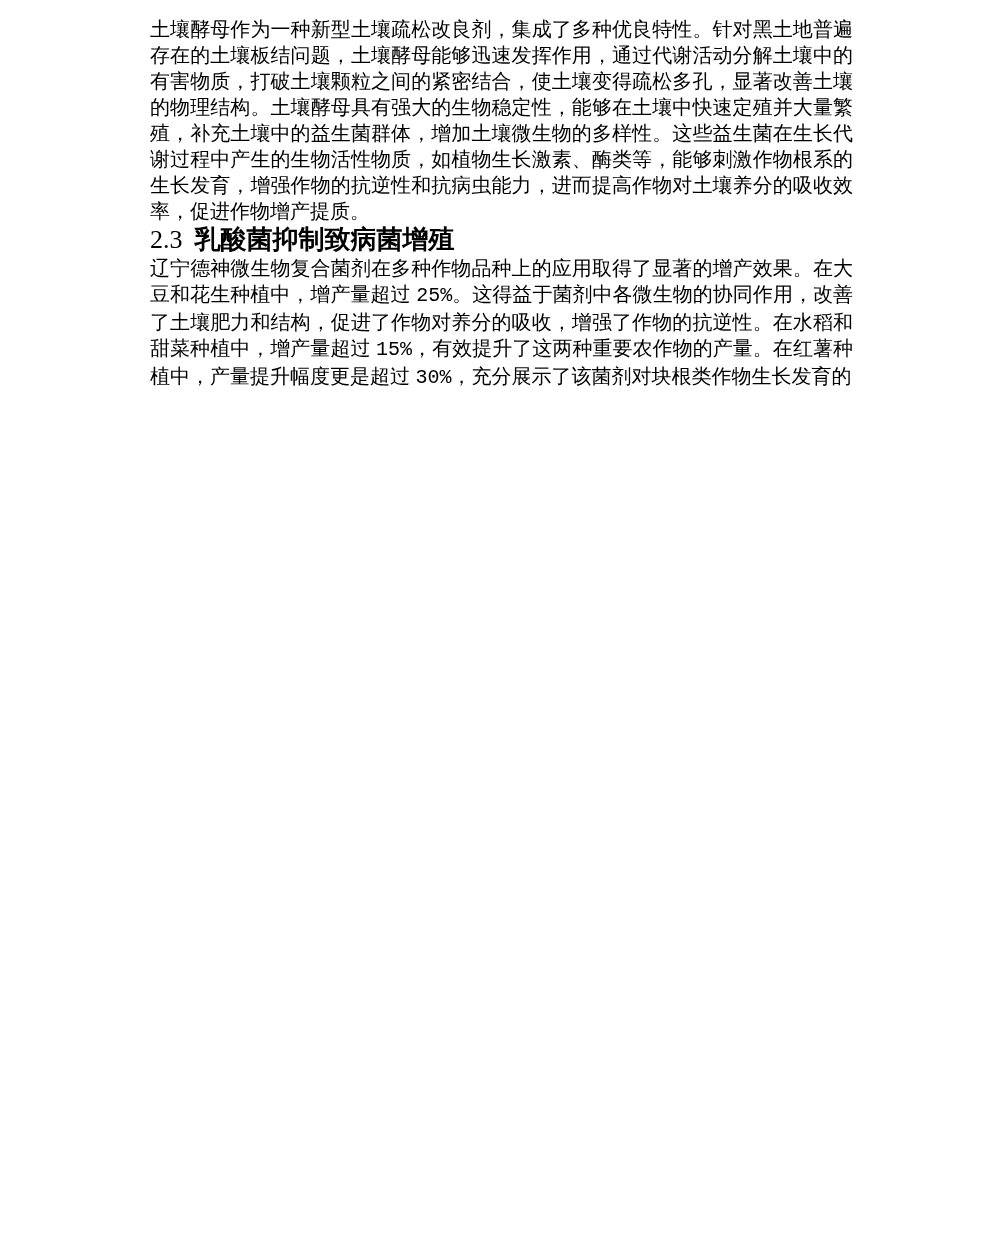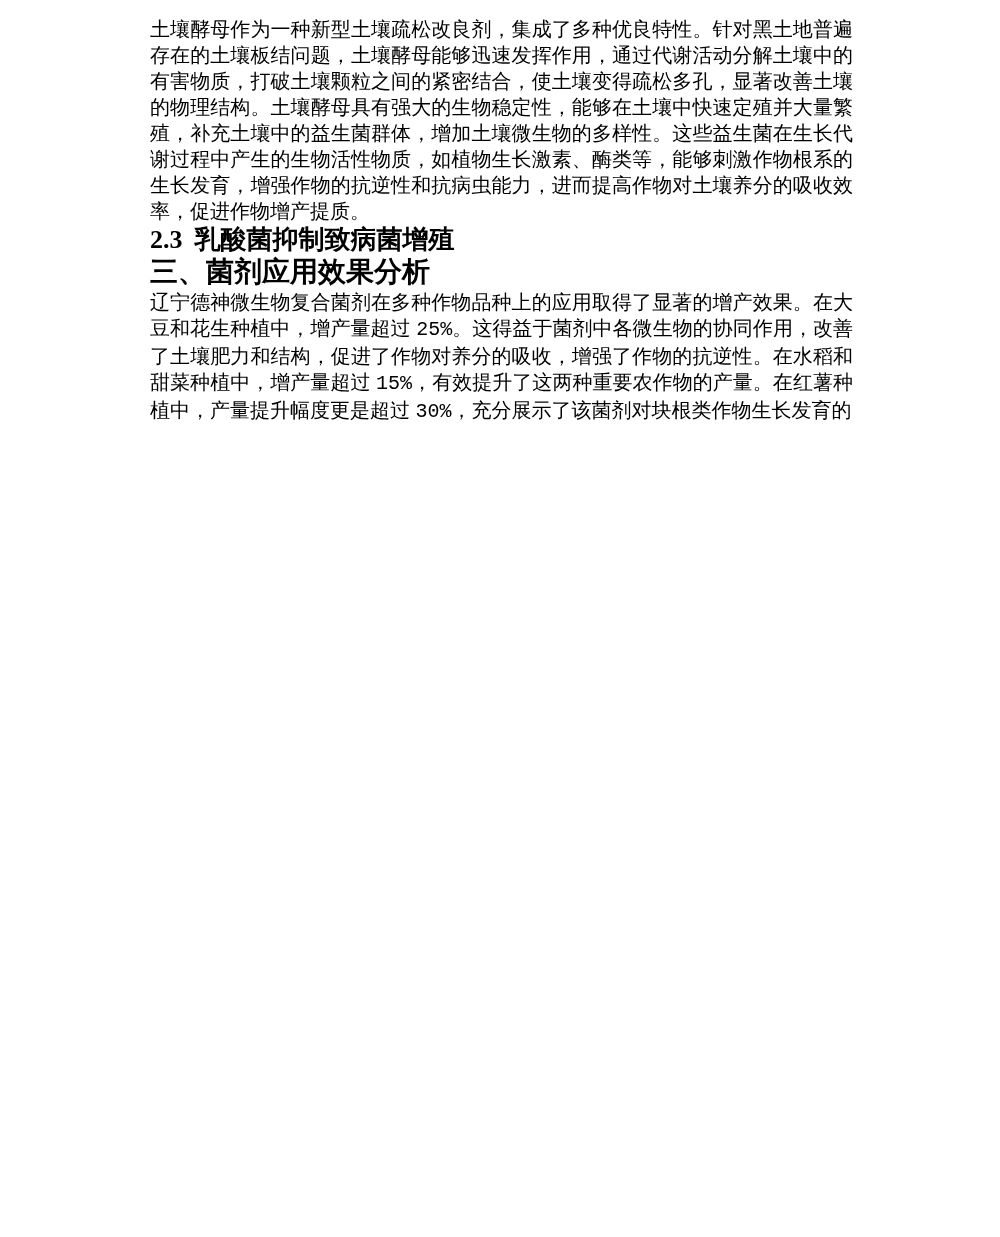--- a/index.html
+++ b/index.html
@@ -37,21 +37,21 @@
   }
   h2.sub-heading {
     margin: 0;
     font-size: 26px;
     line-height: 30px;
     font-weight: 700;
     text-align: left;
   }
   h2.sub-heading .sec-num {
     font-family: "Liberation Serif", "DejaVu Serif", serif;
-    font-weight: 700;
+    font-weight: 400;
     margin-right: 12px;
   }
   h1.chapter-heading {
     margin: 0;
     font-size: 28px;
     line-height: 34px;
     font-weight: 700;
     text-align: left;
   }
   
@@ -72,19 +72,18 @@
 
     <p class="body-text m-p1">土壤酵母作为一种新型土壤疏松改良剂，集成了多种优良特性。针对黑土地普遍存在的土壤板结问题，土壤酵母能够迅速发挥作用，通过代谢活动分解土壤中的有害物质，打破土壤颗粒之间的紧密结合，使土壤变得疏松多孔，显著改善土壤的物理结构。土壤酵母具有强大的生物稳定性，能够在土壤中快速定殖并大量繁殖，补充土壤中的益生菌群体，增加土壤微生物的多样性。这些益生菌在生长代谢过程中产生的生物活性物质，如植物生长激素、酶类等，能够刺激作物根系的生长发育，增强作物的抗逆性和抗病虫能力，进而提高作物对土壤养分的吸收效率，促进作物增产提质。</p>
 
     <h2 class="sub-heading m-h23">
       <span class="sec-num">2.3</span><span>乳酸菌抑制致病菌增殖</span>
     </h2>
 
 
 
 
-    <h1 class="chapter-heading m-ch">三、菌剂应用效果分析</h1>
 
 
     <p class="body-text m-p4"><span>辽宁德神微生物复合菌剂在多种作物品种上的应用取得了显著的增产效果。在大豆和花生种植中，增产量超过 </span><span class="pct-num">25%</span><span>。这得益于菌剂中各微生物的协同作用，改善了土壤肥力和结构，促进了作物对养分的吸收，增强了作物的抗逆性。在水稻和甜菜种植中，增产量超过 </span><span class="pct-num">15%</span><span>，有效提升了这两种重要农作物的产量。在红薯种植中，产量提升幅度更是超过 </span><span class="pct-num">30%</span><span>，充分展示了该菌剂对块根类作物生长发育的</span></p>
 
   </div>
 </div>
 
 </body></html>

